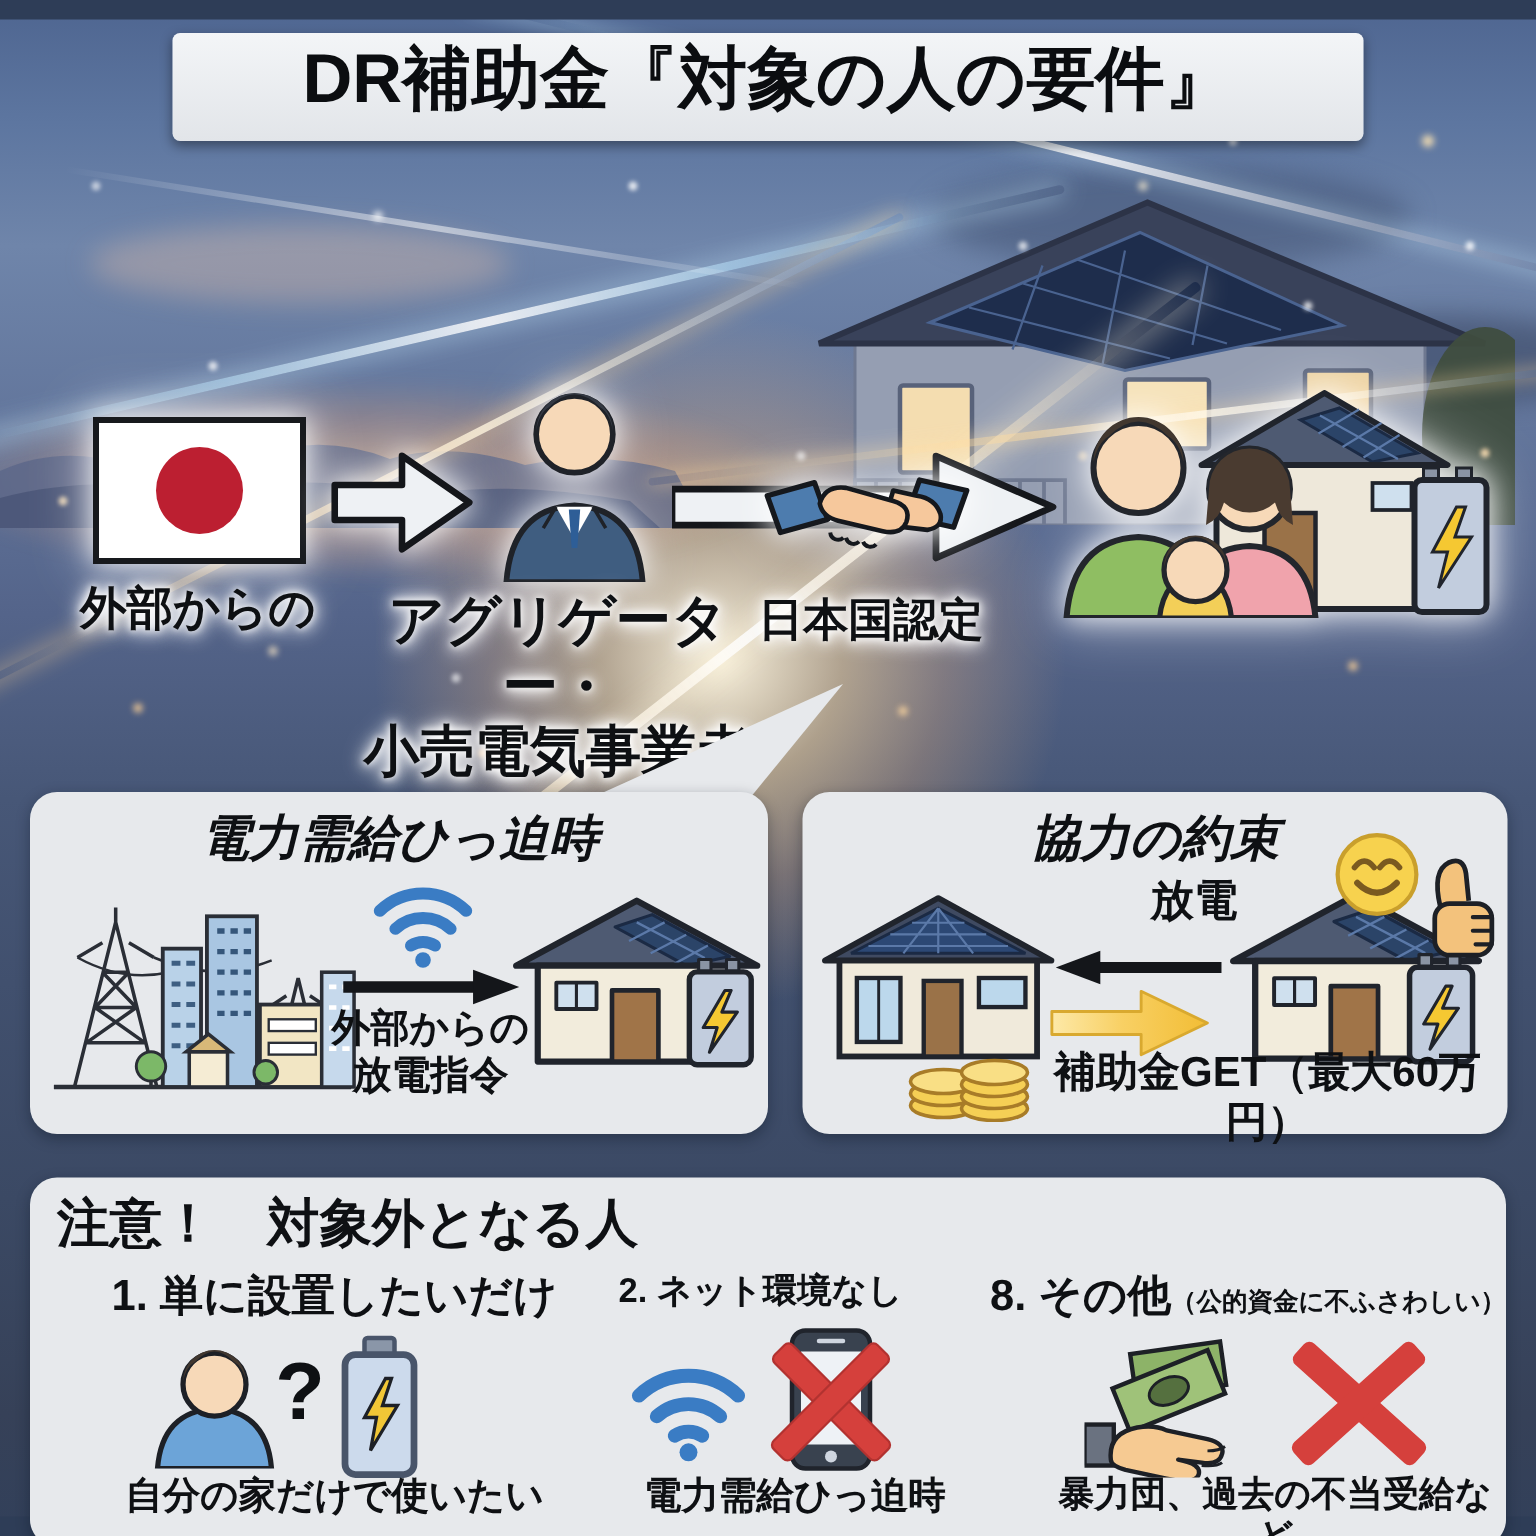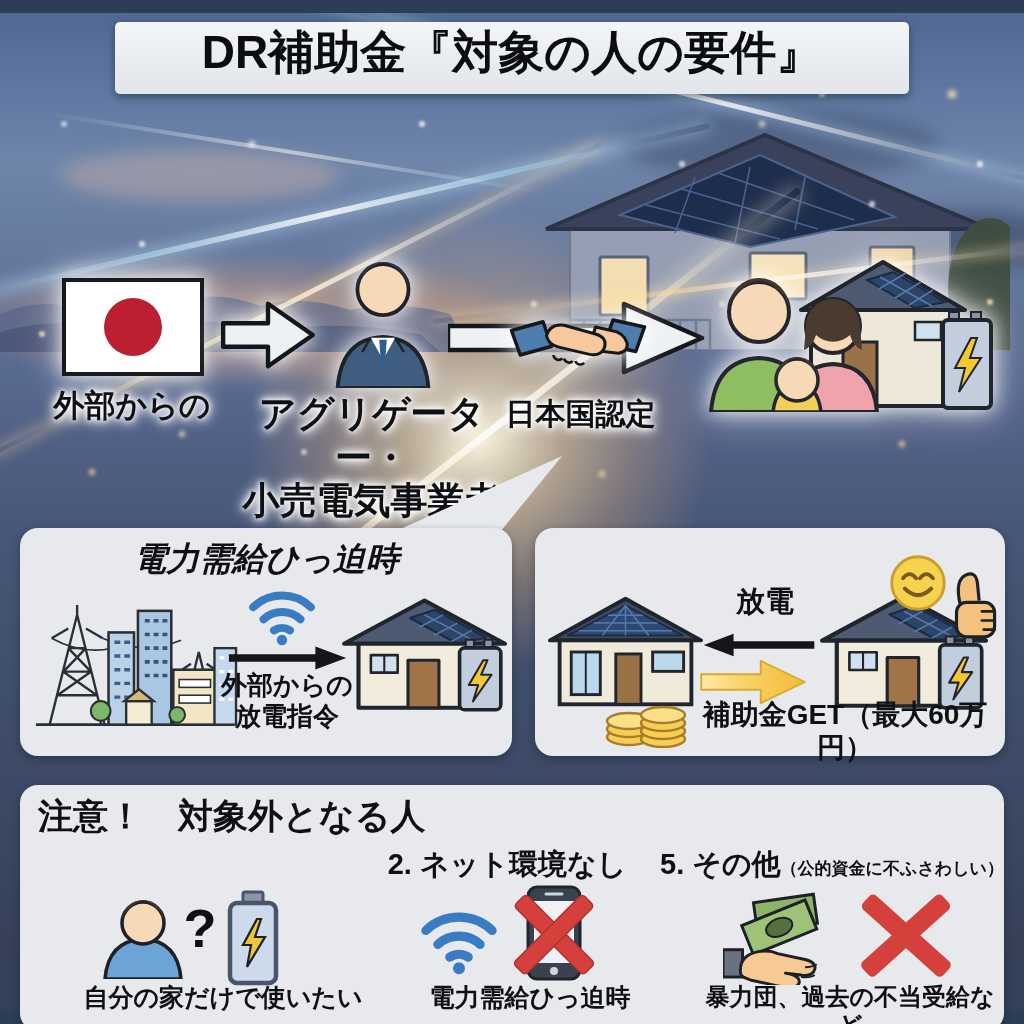--- a/index.html
+++ b/index.html
@@ -202,31 +202,32 @@
       <polygon points="94,2 126,14 94,26" fill="#14161a"></polygon>
     </svg>
     <div class="lbl" style="left:162px;top:142px;width:210px;font-size:26px;">外部からの
 放電指令</div>
     <svg class="abs" style="left:322px;top:62px;" width="165" height="122" viewBox="0 0 160 118">
         <use href="#hb"></use>
       </svg>
   </div>
 
   <div class="abs panel" style="left:535px;top:528px;width:470px;height:228px;">
+    <div class="panel-title">協力の約束</div>
     <svg class="abs" style="left:13px;top:58px;" width="155" height="132" viewBox="0 0 160 132">
       <polygon points="2,54 80,11 158,54" fill="#3f4a61" stroke="#20242c" stroke-width="4" stroke-linejoin="round"></polygon>
       <polygon points="20,49 80,18 140,49" fill="#2c4874" stroke="#1b2a44" stroke-width="2"></polygon>
       <path d="M62 28 h36 M47 36 h66 M32 44 h96 M80 18 L56 49 M80 18 L80 49 M80 18 L104 49" stroke="#5b79a8" stroke-width="1.5" fill="none"></path>
       <rect x="12" y="54" width="136" height="66" fill="#f0eadb" stroke="#20242c" stroke-width="4"></rect>
       <rect x="24" y="66" width="30" height="44" fill="#bcd8ec" stroke="#20242c" stroke-width="3"></rect>
       <line x1="39" y1="66" x2="39" y2="110" stroke="#20242c" stroke-width="2"></line>
       <rect x="70" y="68" width="26" height="52" fill="#9a7248" stroke="#20242c" stroke-width="3"></rect>
       <rect x="108" y="66" width="32" height="20" fill="#bcd8ec" stroke="#20242c" stroke-width="3"></rect>
     </svg>
-    <div class="lbl" style="left:170px;top:56px;width:120px;font-size:29px;">放電</div>
+    <div class="lbl" style="left:170px;top:56px;width:120px;font-size:29px;text-align:right;">放電</div>
     <svg class="abs" style="left:165px;top:104px;" width="120" height="26" viewBox="0 0 125 28">
       <line x1="121" y1="14" x2="30" y2="14" stroke="#14161a" stroke-width="8"></line>
       <polygon points="34,2 2,14 34,26" fill="#14161a"></polygon>
     </svg>
     <svg class="abs" style="left:165px;top:130px;" width="110" height="48" viewBox="0 0 112 50">
       <defs>
           <linearGradient id="yg" x1="0" y1="0" x2="1" y2="0">
         <stop offset="0" stop-color="#fde9a8"></stop>
             <stop offset="0.45" stop-color="#f8d064"></stop>
             <stop offset="1" stop-color="#f2bd35"></stop>
@@ -258,23 +259,24 @@
         <ellipse cx="60" cy="30" rx="22" ry="8" fill="#f5cf55"></ellipse>
         <ellipse cx="60" cy="22" rx="22" ry="8" fill="#f9df85"></ellipse>
       </g>
     </svg>
     <div class="lbl" style="left:152px;top:170px;width:316px;font-size:28px;">補助金GET（最大60万円）</div>
   </div>
 
   <div class="abs panel" style="left:20px;top:765px;width:984px;height:246px;margin-top:20px;">
     <div class="lbl" style="left:18px;top:10px;width:520px;font-size:35px;text-align:left;">注意！　対象外となる人</div>
 
-    <div class="lbl" style="left:357px;top:62px;width:260px;font-size:29px;">2. ネット環境なし</div>
+    <div class="lbl" style="left:30px;top:62px;width:346px;font-size:29px;">1. 単に設置したいだけ</div>
+    <div class="lbl" style="left:357px;top:62px;width:260px;font-size:23px;">2. ネット環境なし</div>
     <div class="lbl" style="left:640px;top:62px;width:340px;font-size:29px;white-space:nowrap;">
-      <span>5. その他</span><span style="font-size:17px;">（公的資金に不ふさわしい）</span>
+      <span>8. その他</span><span style="font-size:17px;">（公的資金に不ふさわしい）</span>
     </div>
 
     <svg class="abs" style="left:78px;top:106px;" width="90" height="88" viewBox="0 0 88 88">
       <path d="M6 88 q3 -38 38 -40 q35 2 38 40 z" fill="#6ca4d8" stroke="#1d2026" stroke-width="3.5" stroke-linejoin="round"></path>
       <circle cx="44" cy="32" r="21" fill="#f7d9b8" stroke="#1d2026" stroke-width="3.5"></circle>
       <path d="M23 30 a21 21 0 0 1 42 0 q-2 -10 -8 -13 q-13 -14 -26 0 q-6 3 -8 13 z" fill="#41372f"></path>
     </svg>
     <div class="abs qmark" style="left:155px;top:112px;width:50px;">?</div>
     <svg class="abs" style="left:200px;top:104px;" width="66" height="98" viewBox="0 0 64 98">
       <rect x="22" y="3" width="20" height="12" rx="2" fill="#8a96a8" stroke="#49556a" stroke-width="3"></rect>

